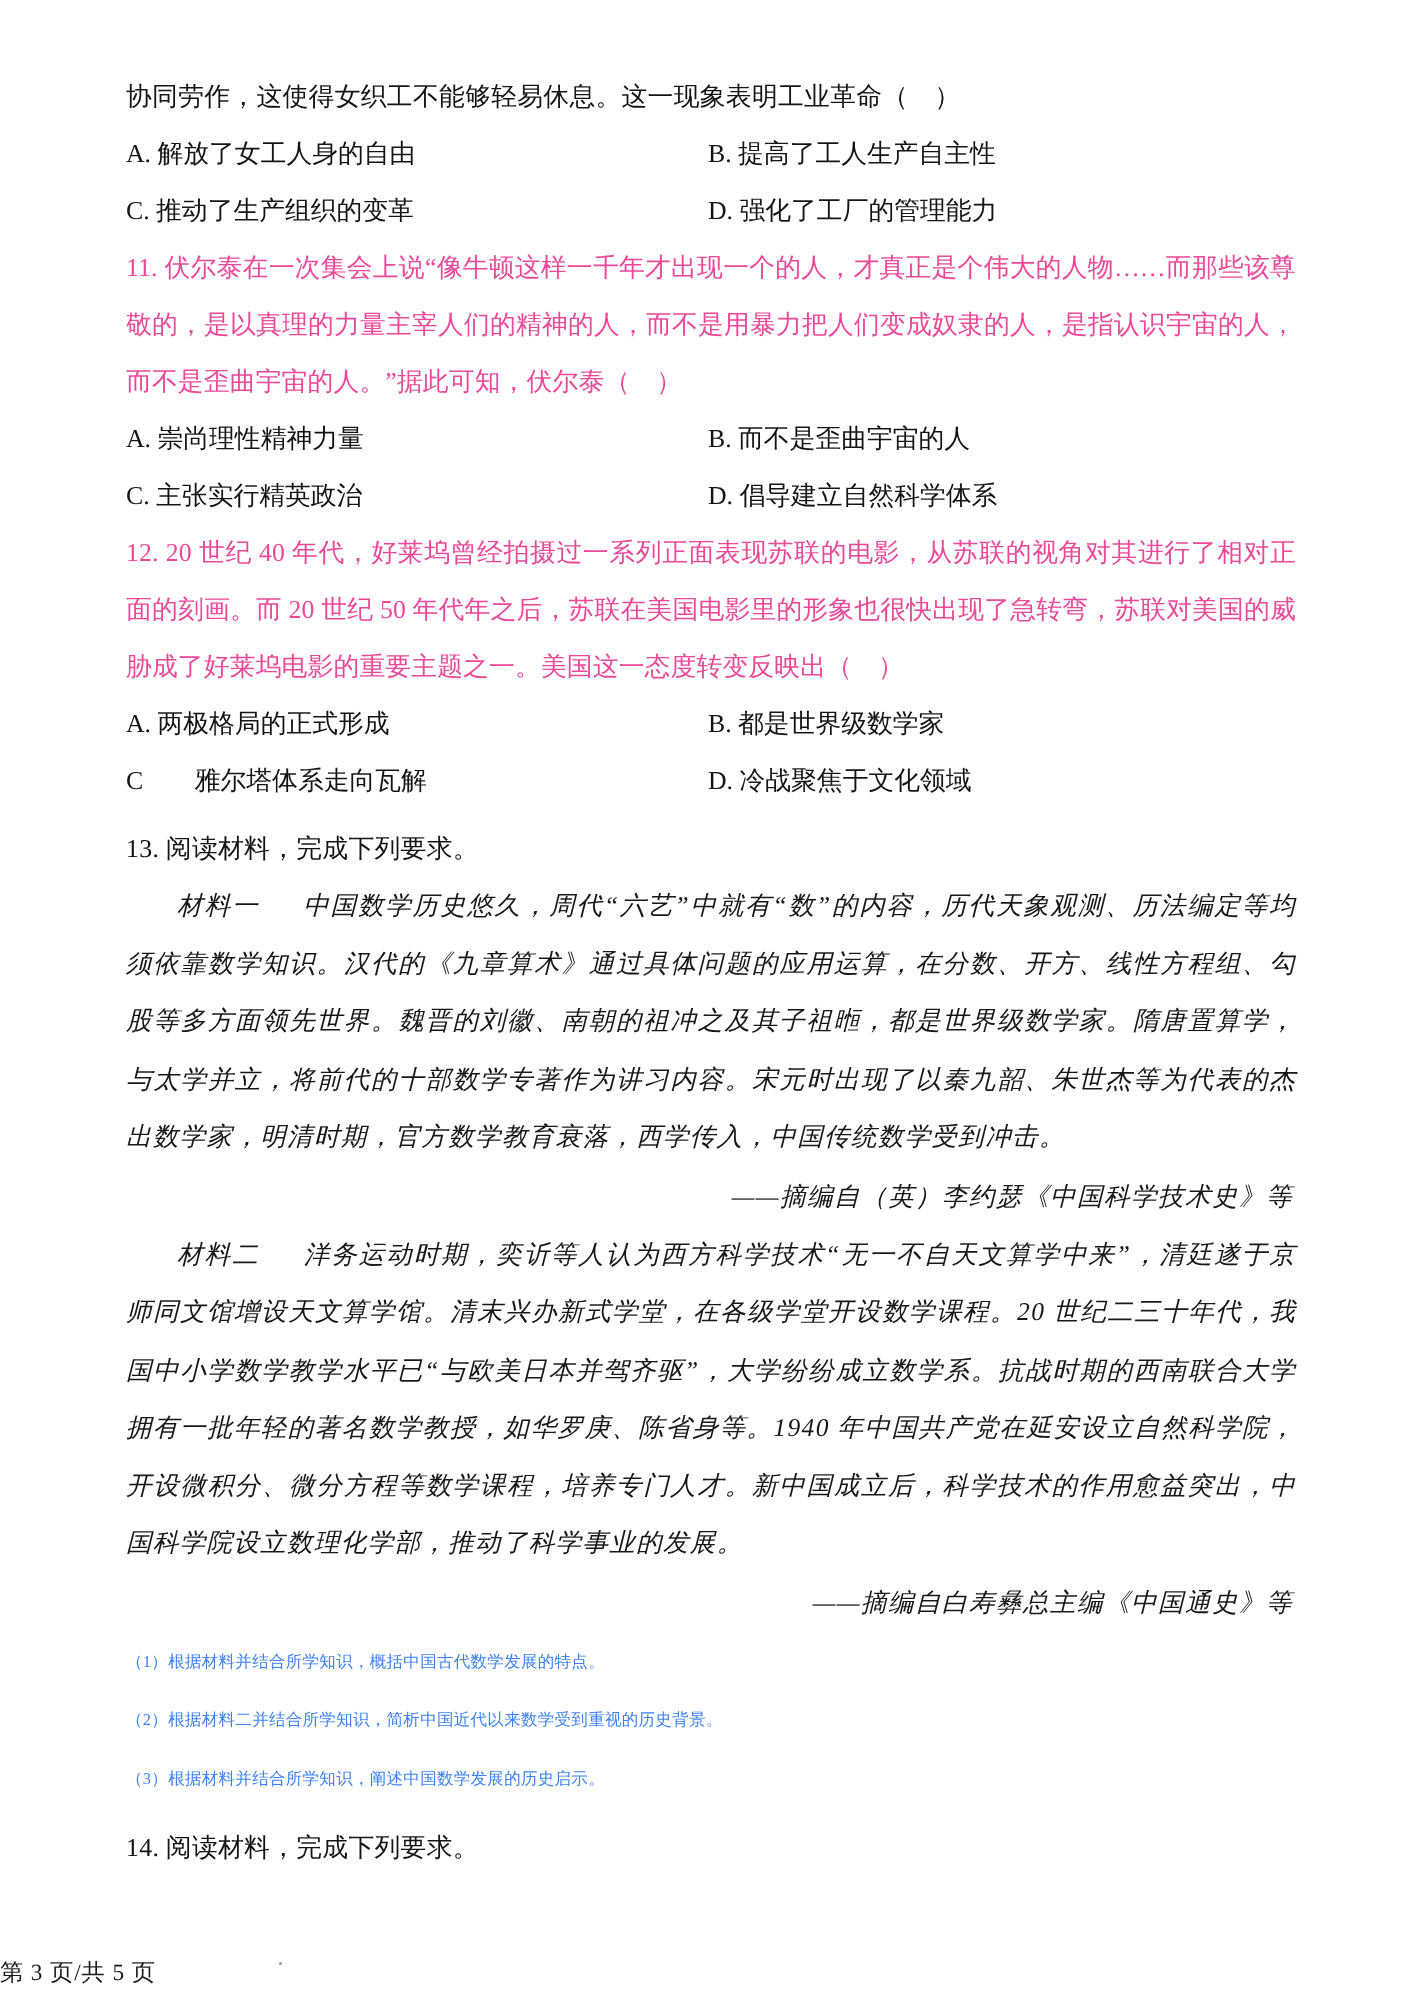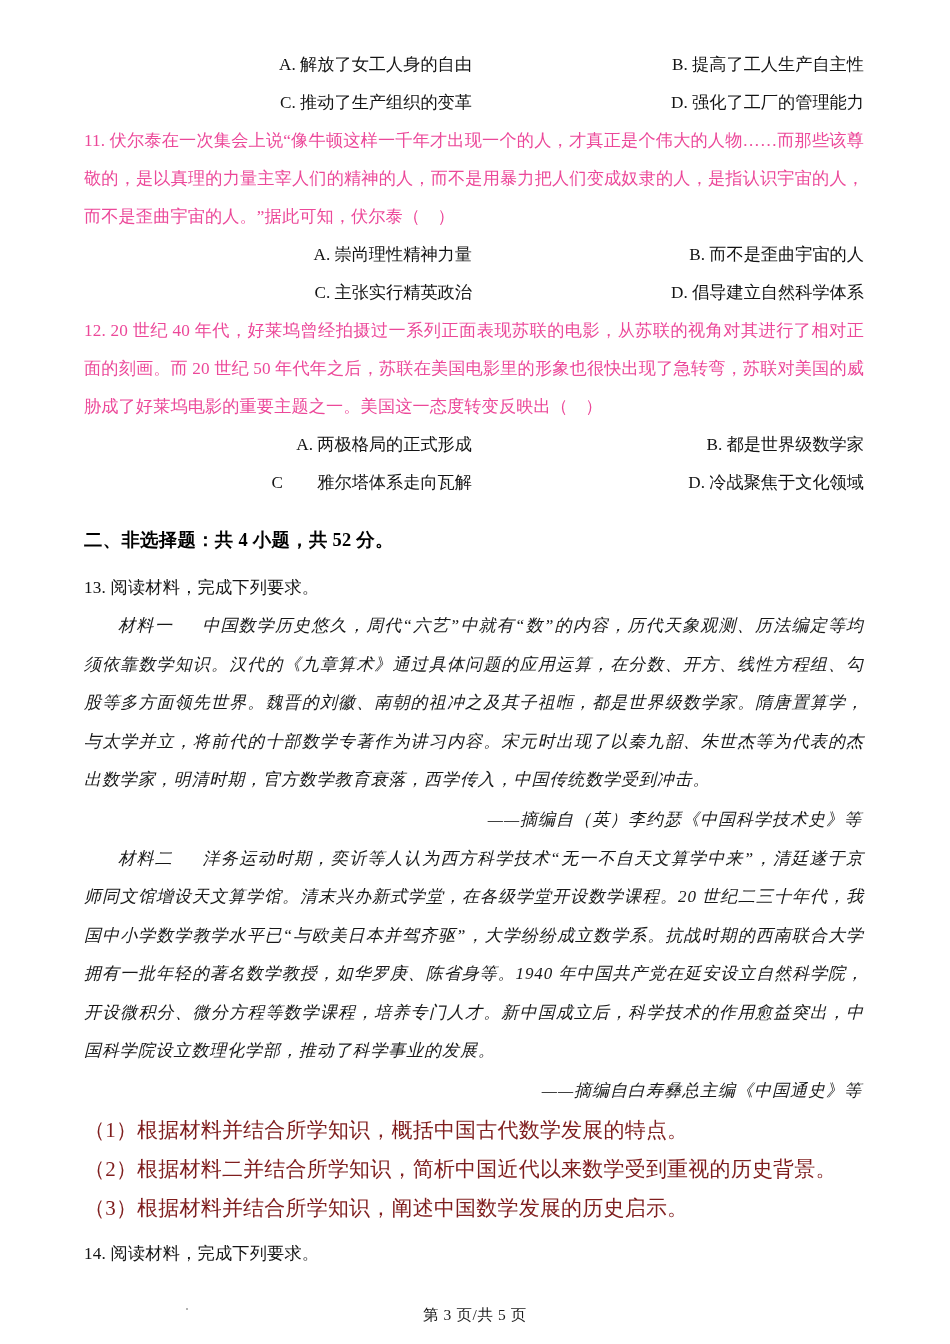--- a/index.html
+++ b/index.html
@@ -55,21 +55,20 @@
   }
   .optrow {
     display: flex;
     line-height: 38px;
     font-size: 17.2px;
     color: #141414;
   }
   .opt {
     flex: 0 0 388px;
     white-space: pre;
-    text-align: right;
   }
   .opt.right {
     flex: 1 1 auto;
   }
 
   
   .section-heading {
     font-weight: bold;
     font-size: 18.4px;
     line-height: 44px;
@@ -97,40 +96,39 @@
     font-family: "Liberation Serif", "DejaVu Serif", serif;
     font-size: 17px;
     line-height: 40px;
     text-align: right;
     letter-spacing: 1px;
     color: #171717;
     font-style: italic;
     padding-right: 2px;
   }
   .subq {
-    font-size: 21px;
+    font-size: 11px;
     line-height: 39px;
-    color: #7f1d1d;
+    color: #3b82f6;
     letter-spacing: 0.2px;
   }
   .plain-q {
     font-size: 17.2px;
     line-height: 39px;
     color: #141414;
     letter-spacing: 0.2px;
     margin-top: 6px;
   }
 
   
   .footer {
     position: absolute;
     left: 0;
     right: 0;
     bottom: 18px;
-    text-align: center;
     font-size: 15.5px;
     color: #1a1a1a;
     letter-spacing: 0.6px;
   }
   .speck {
     position: absolute;
     left: 186px;
     top: 1308px;
     width: 2px;
     height: 2px;
@@ -138,20 +136,21 @@
     border-radius: 50%;
   }
 </style>
 </head>
 <body>
 
 <div class="page">
   <div class="content">
 
     <div>
+      <div class="qline">协同劳作，这使得女织工不能够轻易休息。这一现象表明工业革命（　）</div>
       <div class="options">
         <div class="optrow">
           <span class="opt">A. 解放了女工人身的自由</span>
           <span class="opt right">B. 提高了工人生产自主性</span>
         </div>
         <div class="optrow">
           <span class="opt">C. 推动了生产组织的变革</span>
           <span class="opt right">D. 强化了工厂的管理能力</span>
         </div>
       </div>
@@ -178,21 +177,20 @@
           <span class="opt">A. 两极格局的正式形成</span>
           <span class="opt right">B. 都是世界级数学家</span>
         </div>
         <div class="optrow">
           <span class="opt">C　　雅尔塔体系走向瓦解</span>
           <span class="opt right">D. 冷战聚焦于文化领域</span>
         </div>
       </div>
     </div>
 
-    <div class="section-heading">二、非选择题：共 4 小题，共 52 分。</div>
 
     <div class="plain-q">13. 阅读材料，完成下列要求。</div>
 
     <div class="material">
       <span class="lead">材料一</span>
       <span>　</span>
       <span>中国数学历史悠久，周代“六艺”中就有“数”的内容，历代天象观测、历法编定等均须依靠数学知识。汉代的《九章算术》通过具体问题的应用运算，在分数、开方、线性方程组、勾股等多方面领先世界。魏晋的刘徽、南朝的祖冲之及其子祖暅，都是世界级数学家。隋唐置算学，与太学并立，将前代的十部数学专著作为讲习内容。宋元时出现了以秦九韶、朱世杰等为代表的杰出数学家，明清时期，官方数学教育衰落，西学传入，中国传统数学受到冲击。</span>
     </div>
     <div class="source">——摘编自（英）李约瑟《中国科学技术史》等</div>
 

